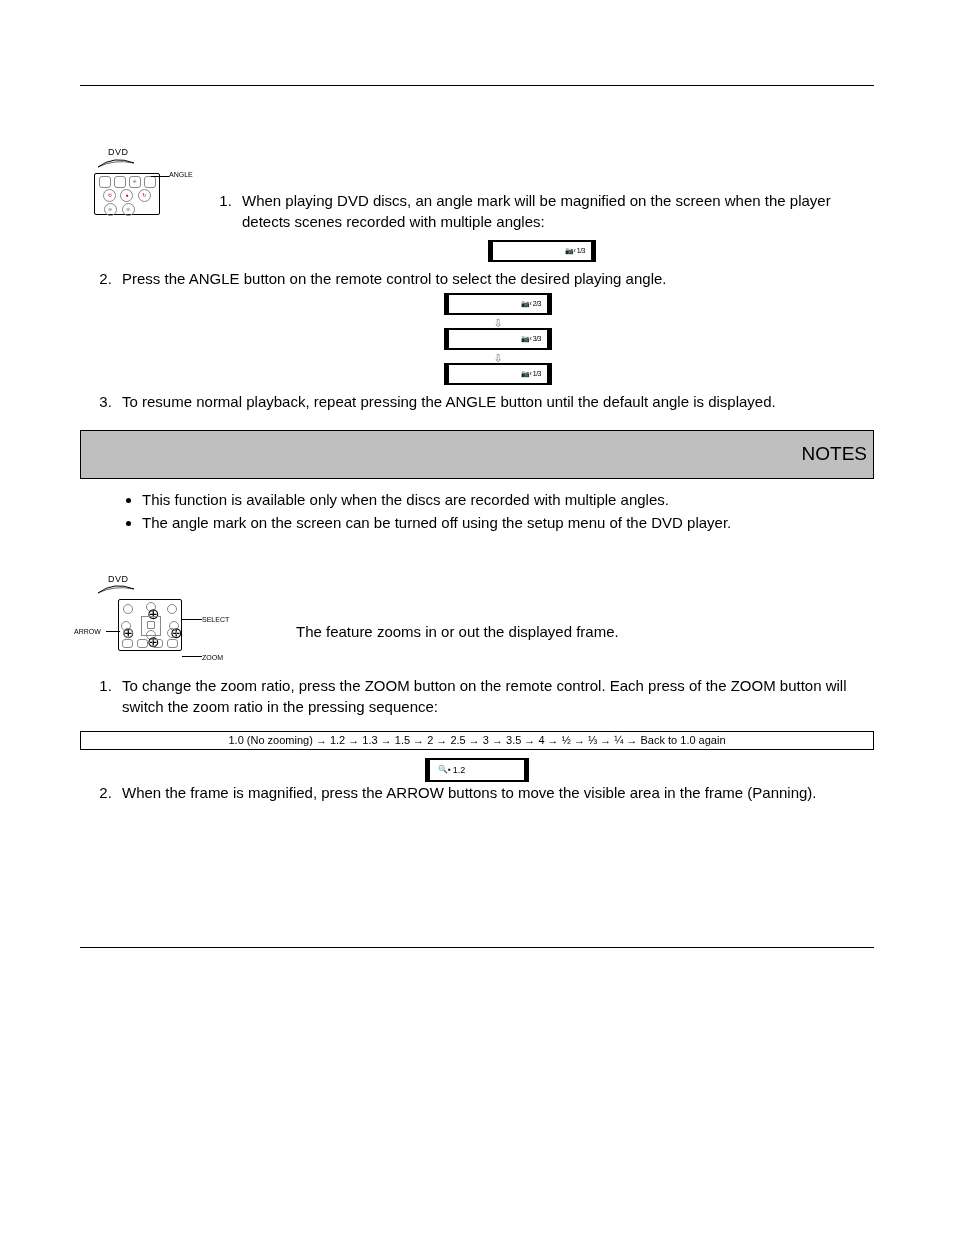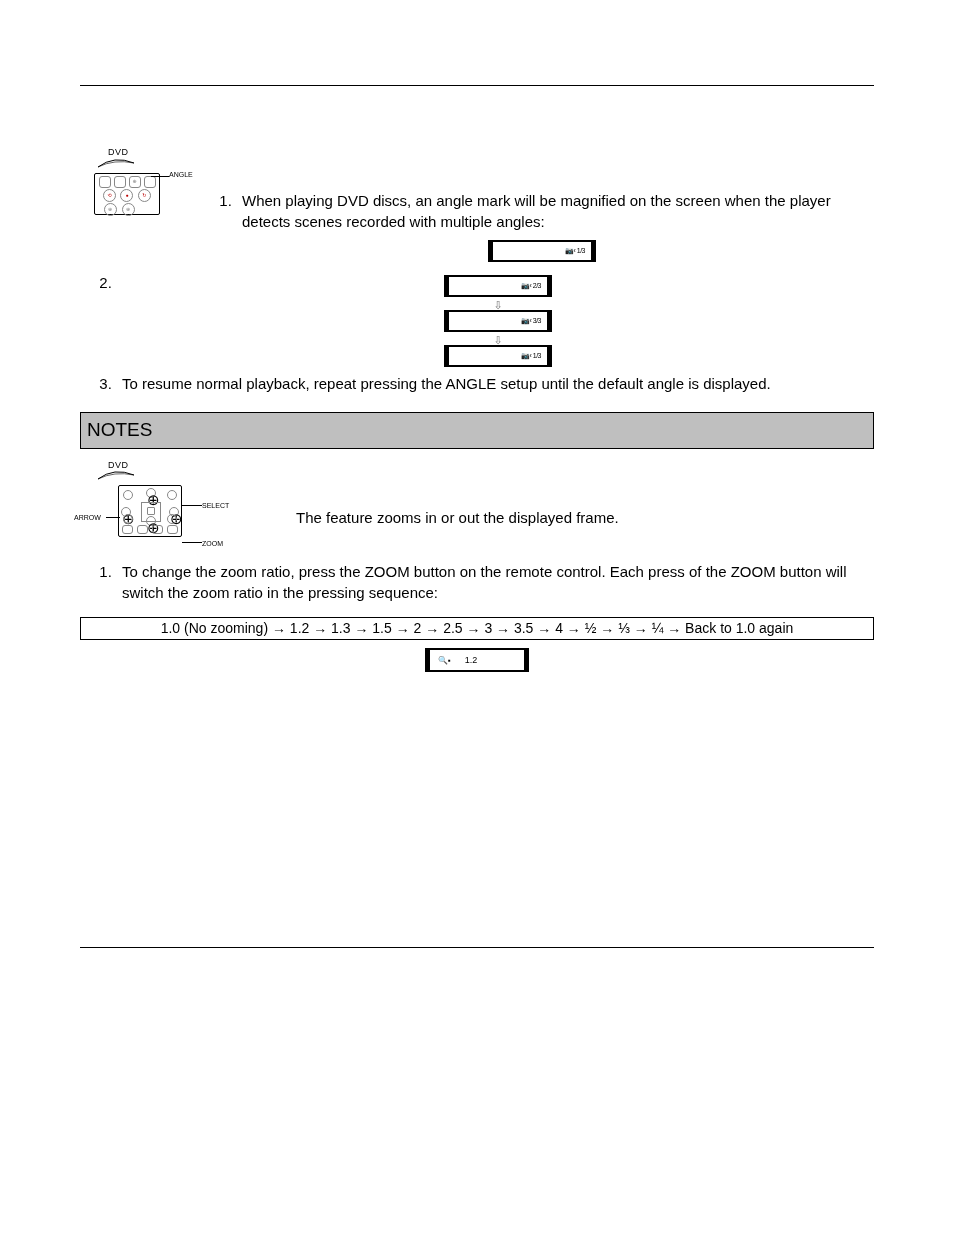--- a/index.html
+++ b/index.html
@@ -125,23 +125,24 @@
 .osd-stack { text-align:center; margin: 4px 0 2px 0;}
 .down-arrow-img {
   font-size: 11px;
   color:#777;
   line-height: 8px;
   margin: -2px 0;
 }
 .notes-bar {
   background: #bfbfbf;
   border: 1px solid #000;
-  padding: 4px 6px;
+  padding: 10px 6px;
   font-size: 19px;
   margin: 18px 0 10px 0;
+  text-align: right;
 }
 ul.bullets {
   margin: 6px 0 40px 0;
   padding-left: 62px;
 }
 ul.bullets li {
   margin-bottom: 2px;
 }
 
 
@@ -194,21 +195,21 @@
   width:9px; height:7px; border:0.6px solid #888; border-radius:3px;
 }
 .intro-p {
   margin-top: 48px;
 }
 .seq-box {
   border: 1px solid #000;
   padding: 1px 6px;
   margin: 14px 0 8px 0;
   text-align:center;
-  font-size: 14px;
+  font-size: 11px;
 }
 .zoom-osd {
   width: 86px; height:20px;
   border: 2.5px solid #000;
   border-left-width:5px; border-right-width:5px;
   margin: 4px auto 0 auto;
   display:flex; align-items:center; justify-content:flex-start;
   padding-left:8px;
   font-size:9px;
   box-sizing:content-box;
@@ -263,42 +264,47 @@
         </li>
       </ol>
       <div class="small-osd">
         <span class="osd-icon">📷‹ 1/3</span>
       </div>
     </div>
   </div>
 
   <ol class="main-list cont-list" start="2">
     <li>
+      <span>Press the ANGLE button on the remote control to select the desired playing angle.</span>
       <div class="osd-stack">
         <div class="small-osd">
             <span class="osd-icon">📷‹ 2/3</span>
           </div>
         <div class="down-arrow-img">⇩</div>
         <div class="small-osd">
             <span class="osd-icon">📷‹ 3/3</span>
           </div>
         <div class="down-arrow-img">⇩</div>
         <div class="small-osd">
             <span class="osd-icon">📷‹ 1/3</span>
           </div>
       </div>
     </li>
     <li>
-      <span>To resume normal playback, repeat pressing the ANGLE setup until the default angle is displayed.</span>
+      <span>To resume normal playback, repeat pressing the ANGLE button until the default angle is displayed.</span>
     </li>
   </ol>
 
   <div class="notes-bar">
     <span>NOTES</span>
   </div>
+  <ul class="bullets">
+    <li>This function is available only when the discs are recorded with multiple angles.</li>
+    <li>The angle mark on the screen can be turned off using the setup menu of the DVD player.</li>
+  </ul>
 
   <div class="section1">
     <div class="remote-illus2">
       <div class="dvd-label">DVD</div>
       <div class="swoosh">
         <svg width="40" height="10" viewBox="0 0 40 10">
           <path d="M2 8 Q18 -4 38 4" stroke="#000" fill="none" stroke-width="1"></path>
           <path d="M2 8 Q18 0 38 4" stroke="#000" fill="none" stroke-width="0.6"></path>
         </svg>
       </div>
@@ -340,18 +346,23 @@
       <span>To change the zoom ratio, press the ZOOM button on the remote control.  Each press of the ZOOM button will switch the zoom ratio in the pressing sequence:</span>
     </li>
   </ol>
 
   <div class="seq-box">
     <span>1.0 (No zooming) → 1.2 → 1.3 → 1.5 → 2 → 2.5 → 3 → 3.5 → 4 → ½ → ⅓ → ¼ → Back to 1.0 again</span>
   </div>
 
   <div class="zoom-osd">
     <span style="font-size:8px;">🔍▪ </span>
-    <span style="font-size:9px; margin-left:14px;">1.2</span>
-  </div>
-
+    <span style="font-size:9px; margin-left:2px;">1.2</span>
+  </div>
+
+  <ol class="main-list cont-list" start="2" style="margin-top:0;">
+    <li>
+      <span>When the frame is magnified, press the ARROW buttons to move the visible area in the frame (Panning).</span>
+    </li>
+  </ol>
 
   <div class="bottom-rule"></div>
 </div>
 
 </body></html>

